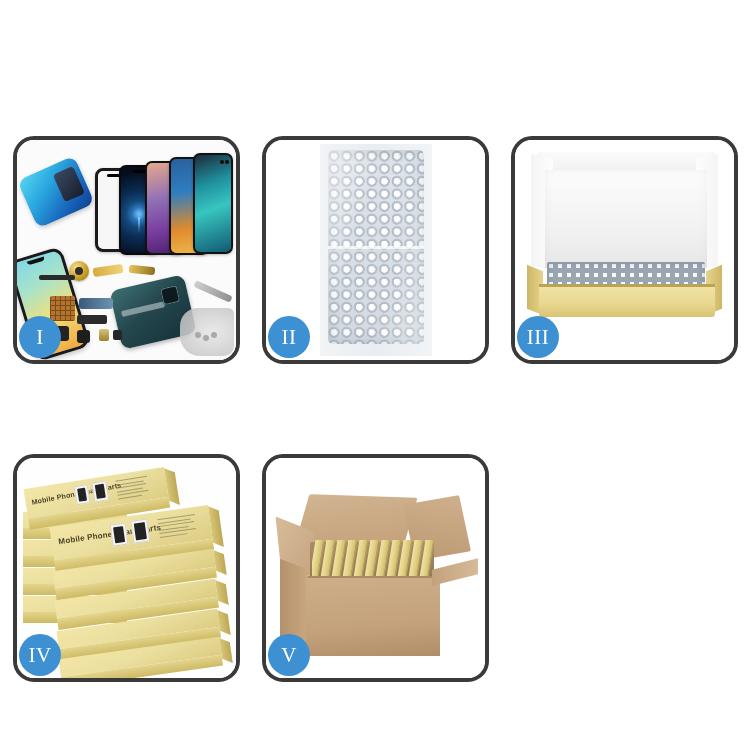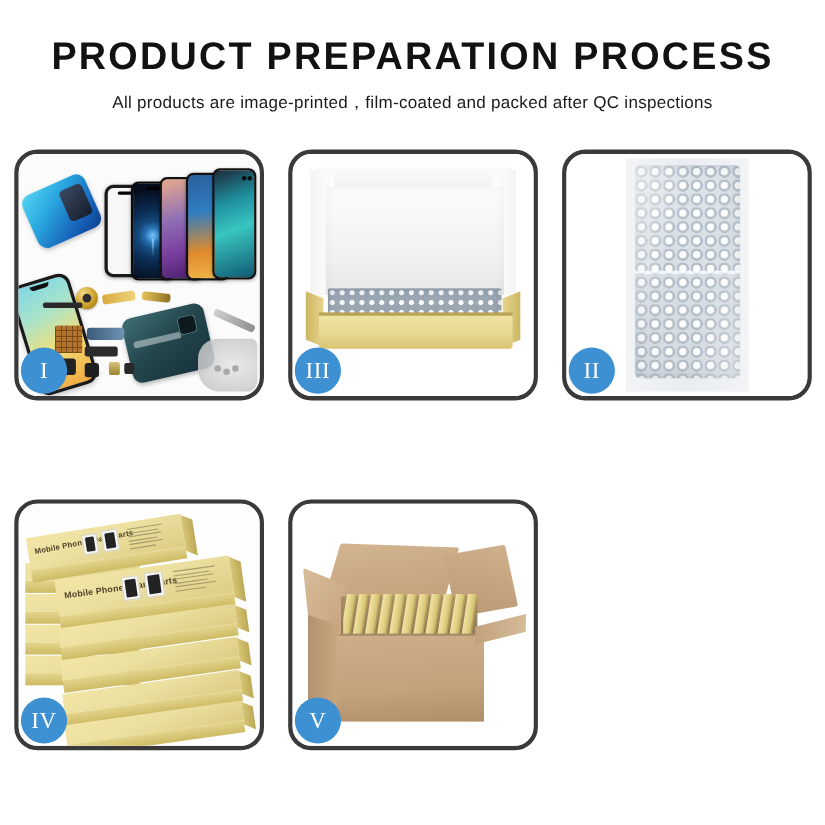--- a/index.html
+++ b/index.html
@@ -236,24 +236,20 @@
   .c6-tab1 { position:absolute; left:44px; top:92px; width:16px; height:14px; background: rgba(150,122,92,.55); border-radius:1px; }
   .c6-tab2 { position:absolute; left:44px; top:158px; width:16px; height:14px; background: rgba(150,122,92,.5); border-radius:1px; }
   .c6-gloss { position:absolute; left:128px; top:14px; width:70px; height:26px;
     background: linear-gradient(120deg, rgba(255,255,255,.8), rgba(255,255,255,0)); transform: rotate(-12deg); }
 </style>
 </head>
 <body>
 
 <div class="page">
 
-  <div class="header">
-    <div class="title">PRODUCT PREPARATION PROCESS</div>
-    <div class="subtitle">All products are image-printed，film-coated and packed after QC inspections</div>
-  </div>
 
   <div class="grid">
 
     <div class="panel">
       <div class="panel-inner p1">
         <div class="blue-case"></div>
         <div class="phone-fan">
           <div class="ph ph1">
               <span class="notch"></span>
             </div>
@@ -292,42 +288,42 @@
         <div class="screws">
             <i></i>
             <i></i>
             <i></i>
           </div>
       </div>
       <div class="badge">I</div>
     </div>
 
     <div class="panel">
+      <div class="panel-inner p2">
+        <div class="wrap-sheet"></div>
+        <div class="wrap-inner"></div>
+        <div class="wrap-seam" style="top:106px"></div>
+        <div class="wrap-gloss"></div>
+      </div>
+      <div class="badge">II</div>
+    </div>
+
+    <div class="panel">
       <div class="panel-inner p3">
         <div class="b3-lidback"></div>
         <div class="b3-flapL"></div>
         <div class="b3-flapR"></div>
         <div class="b3-back"></div>
         <div class="b3-bubbles"></div>
         <div class="b3-sideL"></div>
         <div class="b3-sideR"></div>
         <div class="b3-edge"></div>
         <div class="b3-front"></div>
       </div>
       <div class="badge">III</div>
-    </div>
-
-    <div class="panel">
-      <div class="panel-inner p2">
-        <div class="wrap-sheet"></div>
-        <div class="wrap-inner"></div>
-        <div class="wrap-seam" style="top:106px"></div>
-        <div class="wrap-gloss"></div>
-      </div>
-      <div class="badge">II</div>
     </div>
 
     <div class="panel">
       <div class="panel-inner p4">
         <div class="stack">
 
           <div class="ybox" style="left:0px; top:40px; width:104px; height:16px">
               <div class="top"></div>
               <div class="front"></div>
             </div>

